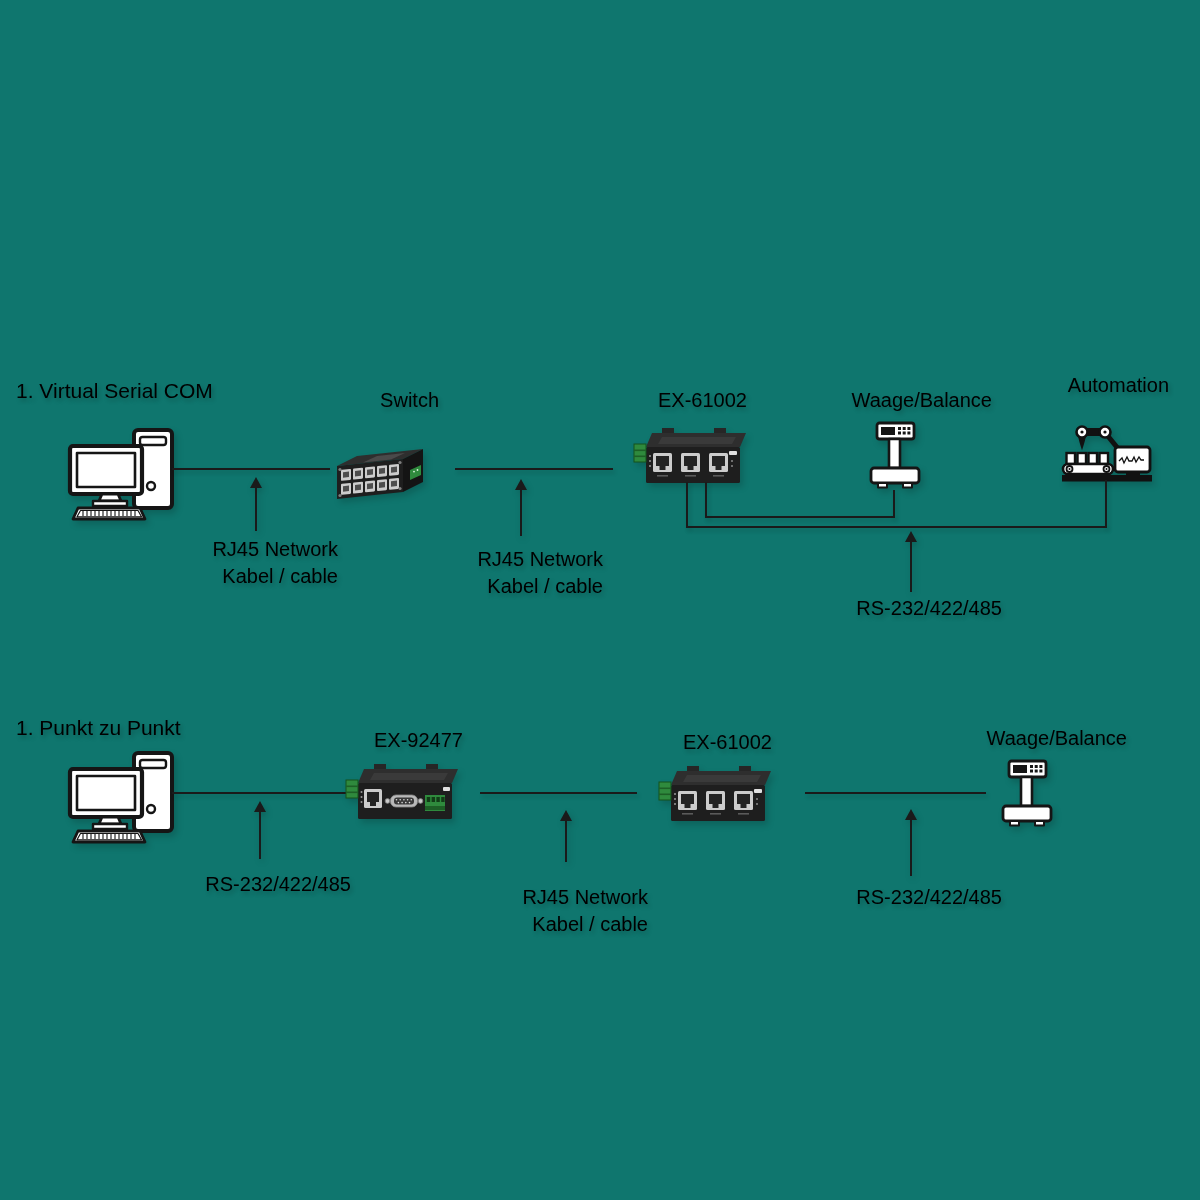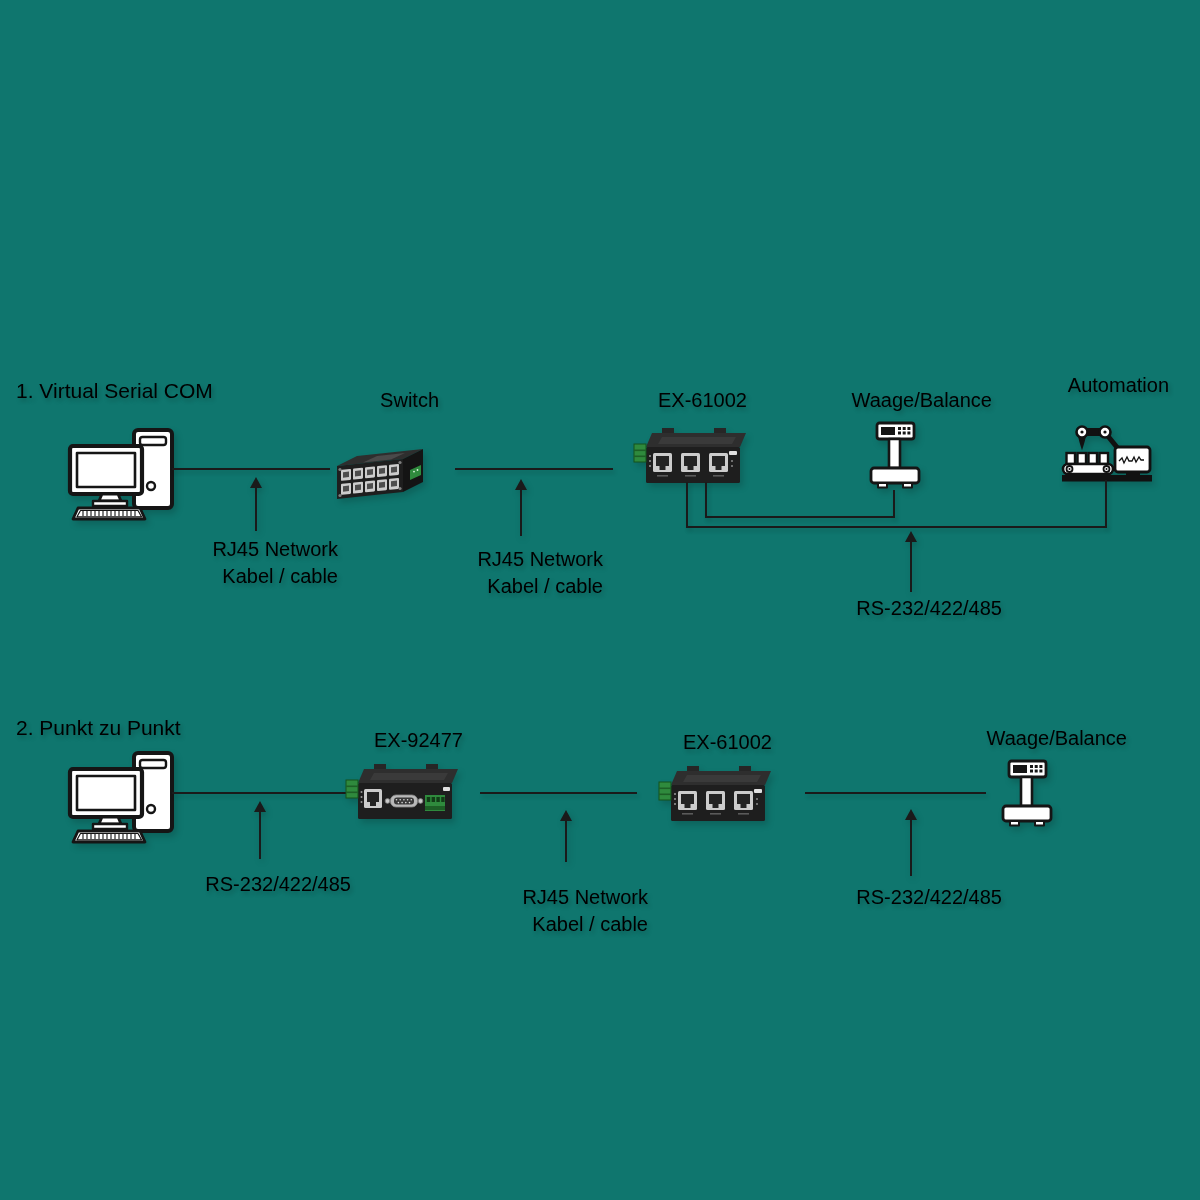--- a/index.html
+++ b/index.html
@@ -222,21 +222,21 @@
   <div class="vline" style="left:893px;top:490px;height:28px"></div>
   <div class="hline" style="left:686px;top:526px;width:421px"></div>
   <div class="vline" style="left:1105px;top:480px;height:48px"></div>
 
   <div class="arrow" style="left:905px;top:531px;height:61px">
     <div class="head"></div>
     <div class="shaft"></div>
   </div>
   <div class="label" style="left:822px;top:595px;width:180px">RS-232/422/485</div>
 
-  <div class="title" style="left:16px;top:716px">2. Punkt zu Punkt</div>
+  <div class="title" style="left:16px;top:716px">1. Punkt zu Punkt</div>
 
   <svg class="icon" style="left:60px;top:739px" width="118" height="118" viewBox="0 0 118 118">
     <g stroke="#151515" stroke-linejoin="round" fill="#fff">
       <rect x="74" y="14" width="38" height="78" rx="4" stroke-width="4"></rect>
       <rect x="80" y="21" width="26" height="8" rx="2.5" stroke-width="2.4"></rect>
       <circle cx="91" cy="70" r="4" stroke-width="2.4"></circle>
       <rect x="10" y="30" width="72" height="48" rx="3" stroke-width="4.2"></rect>
       <rect x="17" y="37" width="58" height="34" stroke-width="2.6"></rect>
       <path d="M42 78 h16 l3 7 h-22 z" stroke-width="2.8"></path>
       <rect x="33" y="85" width="34" height="5" stroke-width="2.4"></rect>

